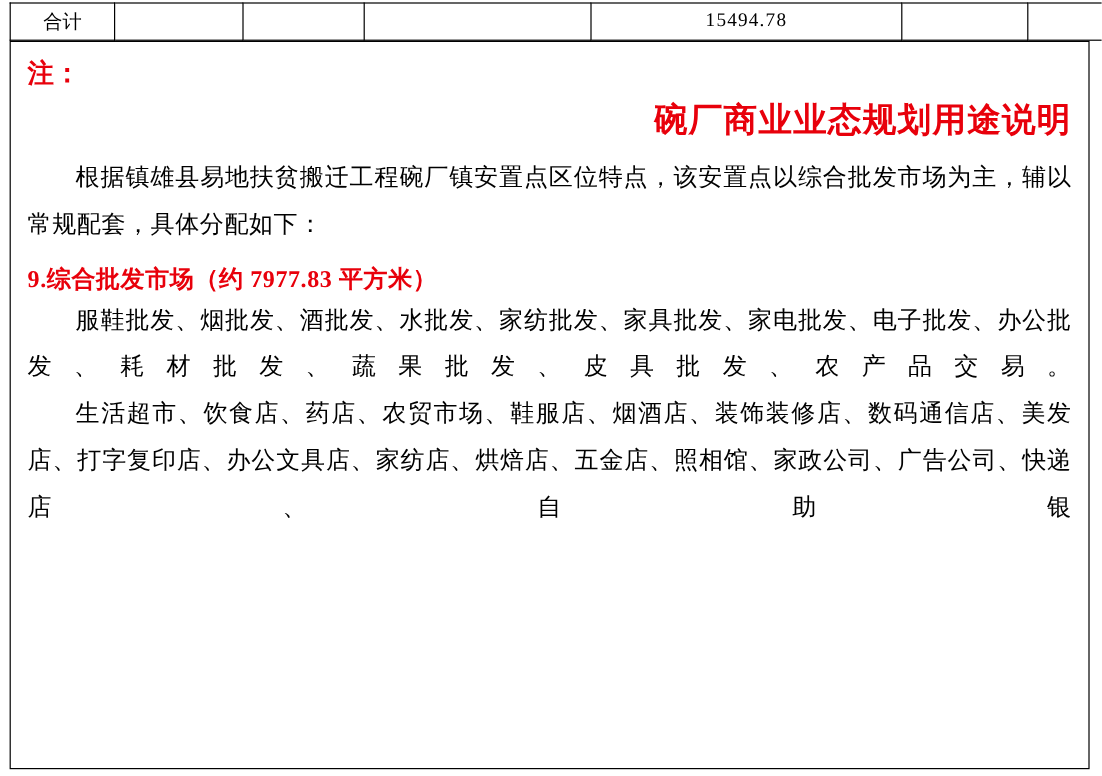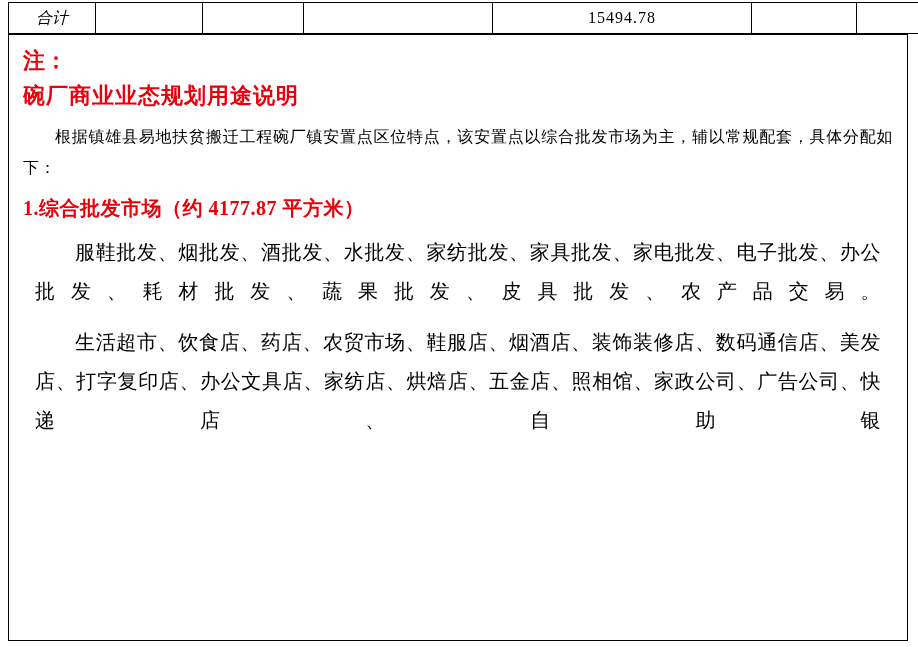--- a/index.html
+++ b/index.html
@@ -65,28 +65,28 @@
     color: #e8000b;
     font-weight: bold;
     font-size: 22px;
     line-height: 1.25;
     font-family: "Liberation Serif", "DejaVu Serif", serif;
     margin: 4px 0 2px 0;
   }
   .note-title {
     color: #e8000b;
     font-weight: bold;
-    font-size: 22px;
-    text-align: left;
+    font-size: 28px;
+    text-align: right;
     letter-spacing: 1px;
     margin: 6px 0 10px 0;
     font-family: "Liberation Serif", "DejaVu Serif", serif;
   }
   .body-para {
-    font-size: 16px;
+    font-size: 20px;
     line-height: 1.95;
     text-align: justify;
     text-align-last: left;
     text-indent: 2em;
     margin: 0 0 8px 0;
     font-family: "Liberation Serif", "DejaVu Serif", serif;
     letter-spacing: 0.5px;
   }
   .section-heading {
     color: #e8000b;
@@ -95,55 +95,55 @@
     margin: 12px 0 2px 0;
     letter-spacing: 0.5px;
     font-family: "Liberation Serif", "DejaVu Serif", serif;
   }
   .list-para {
     font-size: 20px;
     line-height: 1.95;
     text-align: justify;
     text-align-last: justify;
     text-indent: 2em;
-    margin: 12px;
-    font-family: Liberation Mono, monospace;
+    margin: 0;
+    font-family: Liberation Serif, serif;
     letter-spacing: 0.5px;
   }
   .list-para.last-line {
     text-align-last: justify;
   }
 </style>
 </head>
 <body>
 
 <div class="page">
 
   <table class="summary-table">
     <tbody>
         <tr>
-      <td class="cell-label" style="width:78px;font-style:italic;">合计</td>
+      <td class="cell-label" style="width:78px;">合计</td>
       <td style="width:98px;"></td>
       <td style="width:92px;"></td>
       <td style="width:180px;"></td>
       <td class="cell-number" style="width:250px;">15494.78</td>
       <td style="width:96px;"></td>
       <td style="width:96px;"></td>
     </tr>
   </tbody>
     </table>
 
   <div class="note-box">
 
     <div class="note-label">注：</div>
 
     <div class="note-title">碗厂商业业态规划用途说明</div>
 
     <div class="body-para">根据镇雄县易地扶贫搬迁工程碗厂镇安置点区位特点，该安置点以综合批发市场为主，辅以常规配套，具体分配如下：</div>
 
-    <div class="section-heading">1.综合批发市场（约 4177.87 平方米）</div>
+    <div class="section-heading">9.综合批发市场（约 7977.83 平方米）</div>
     <div class="list-para">服鞋批发、烟批发、酒批发、水批发、家纺批发、家具批发、家电批发、电子批发、办公批发、耗材批发、蔬果批发、皮具批发、农产品交易。</div>
 
     <div class="list-para last-line">生活超市、饮食店、药店、农贸市场、鞋服店、烟酒店、装饰装修店、数码通信店、美发店、打字复印店、办公文具店、家纺店、烘焙店、五金店、照相馆、家政公司、广告公司、快递店、自助银</div>
 
   </div>
 
 </div>
 
 </body></html>

